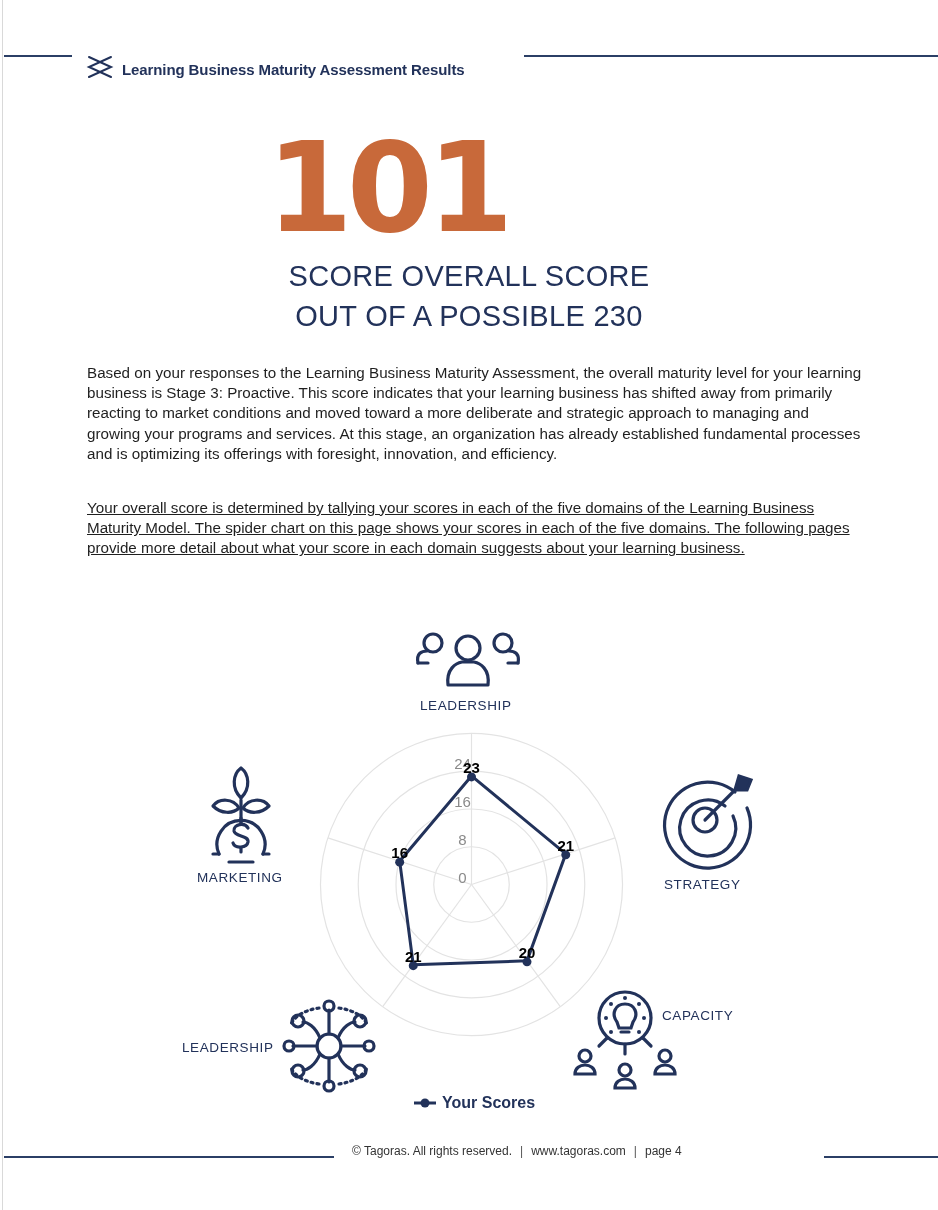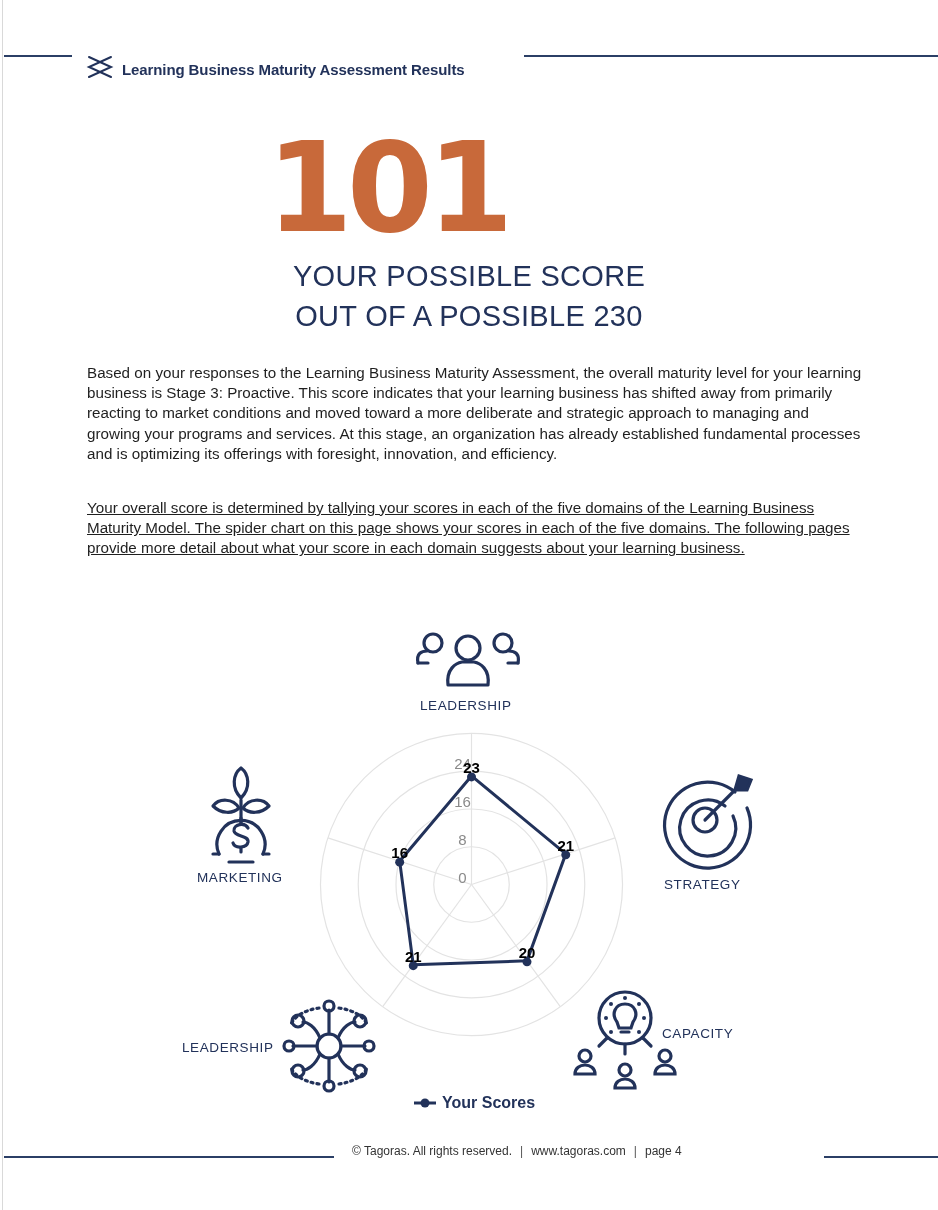--- a/index.html
+++ b/index.html
@@ -31,21 +31,21 @@
         <path d="M25 3 L3 13 L25 23"></path>
       </g>
     </svg>
   </span>
   <span class="hdr-title">Learning Business Maturity Assessment Results</span>
 </div>
 <div class="hdr-line" style="left:524px; top:55px; width:414px;"></div>
 
 <div class="big-score">101</div>
 <div class="subtitle">
-  <div>YOUR POSSIBLE SCORE</div>
+  <div>SCORE OVERALL SCORE</div>
   <div>OUT OF A POSSIBLE 230</div>
 </div>
 
 <p class="para" style="top:363px;">Based on your responses to the Learning Business Maturity Assessment, the overall maturity level for your learning business is Stage 3: Proactive. This score indicates that your learning business has shifted away from primarily reacting to market conditions and moved toward a more deliberate and strategic approach to managing and growing your programs and services. At this stage, an organization has already established fundamental processes and is optimizing its offerings with foresight, innovation, and efficiency.</p>
 <p class="para" style="top:498px;text-decoration:underline;">Your overall score is determined by tallying your scores in each of the five domains of the Learning Business Maturity Model. The spider chart on this page shows your scores in each of the five domains. The following pages provide more detail about what your score in each domain suggests about your learning business.</p>
 
 <svg class="chart" viewBox="0 600 938 530" width="938" height="530">
   <g id="grid" stroke="#e3e3e3" stroke-width="1.2" fill="none">
       <circle cx="471.5" cy="884.5" r="37.76"></circle>
       <circle cx="471.5" cy="884.5" r="75.52"></circle>
@@ -156,21 +156,21 @@
       <path d="M22 24 L28 24"></path>
     <path d="M-12 32 L12 32"></path>
     <path d="M7 -2 C4 -8 -8 -6 -7 1 C-6 7 8 5 7 12 C6 18 -6 19 -8 13"></path>
     <path d="M0 -12 L0 -6"></path>
       <path d="M0 18 L0 22"></path>
   </g>
 </svg>
 
 <div class="dom-label" style="left:420px; top:698px;">LEADERSHIP</div>
 <div class="dom-label" style="left:664px; top:877px;">STRATEGY</div>
-<div class="dom-label" style="left:662px; top:1008px;margin-top:18px;">CAPACITY</div>
+<div class="dom-label" style="left:662px; top:1008px;">CAPACITY</div>
 <div class="dom-label" style="left:182px; top:1040px;">LEADERSHIP</div>
 <div class="dom-label" style="left:197px; top:870px;">MARKETING</div>
 
 <div class="legend">
   <span>
     <svg width="22" height="10" viewBox="0 0 22 10">
         <line x1="0" y1="5" x2="22" y2="5" stroke="#22325a" stroke-width="3"></line>
         <circle cx="11" cy="5" r="4.5" fill="#22325a"></circle>
       </svg>
   </span>

